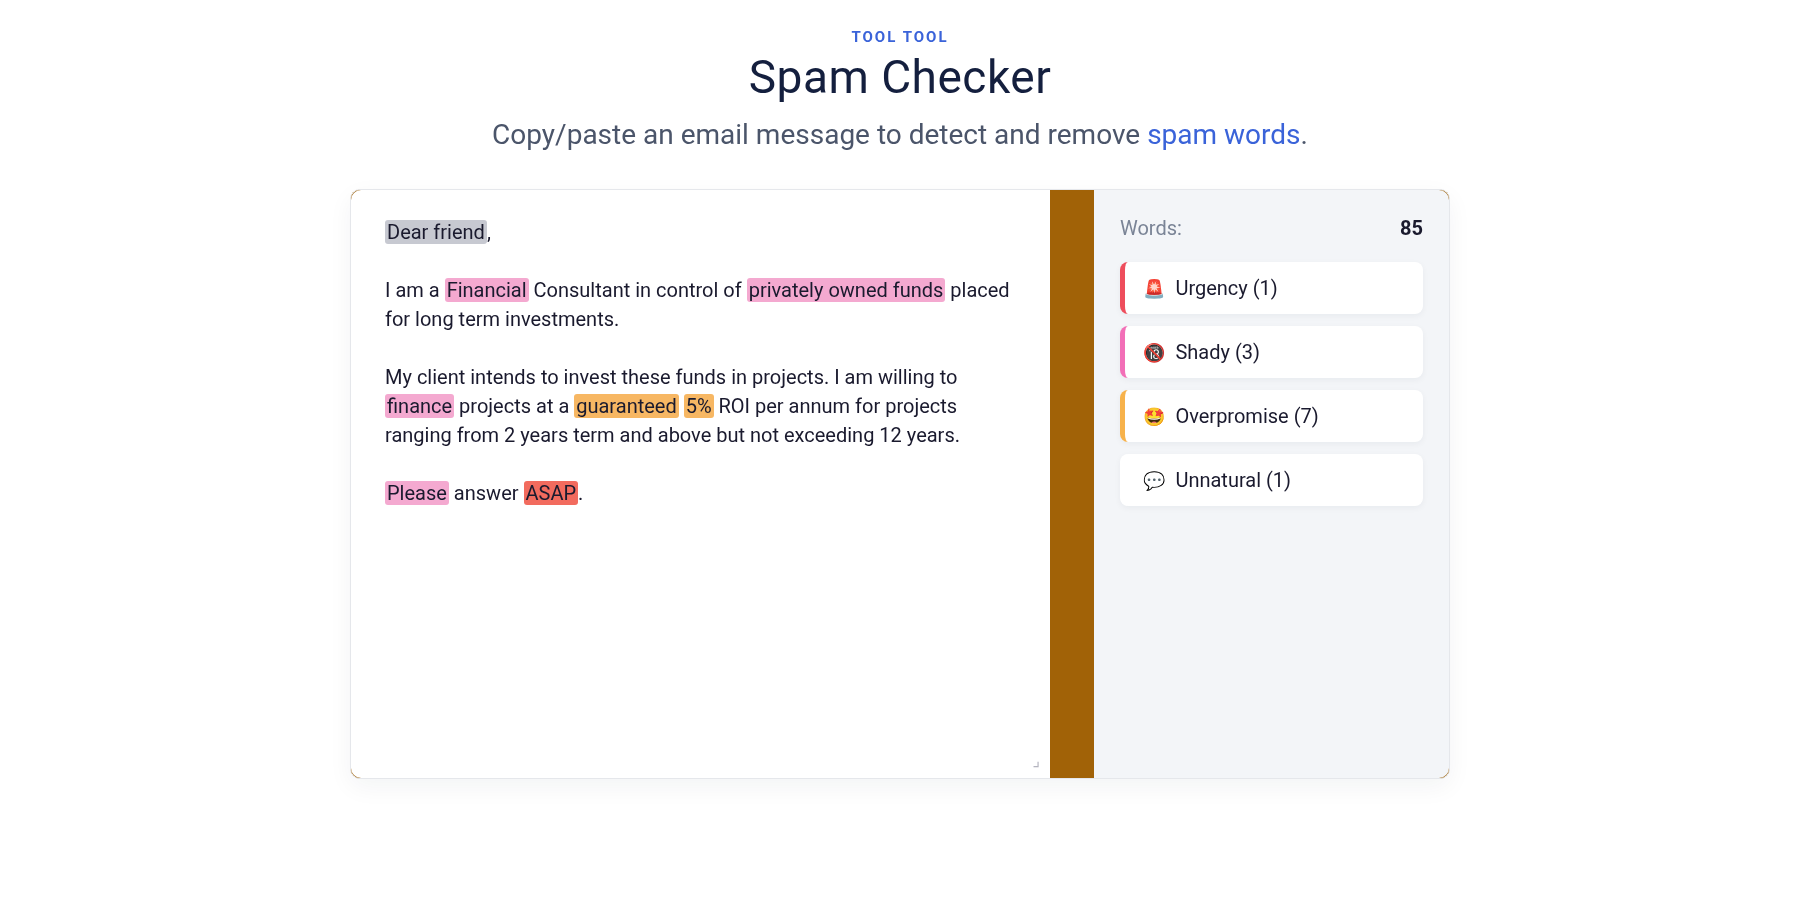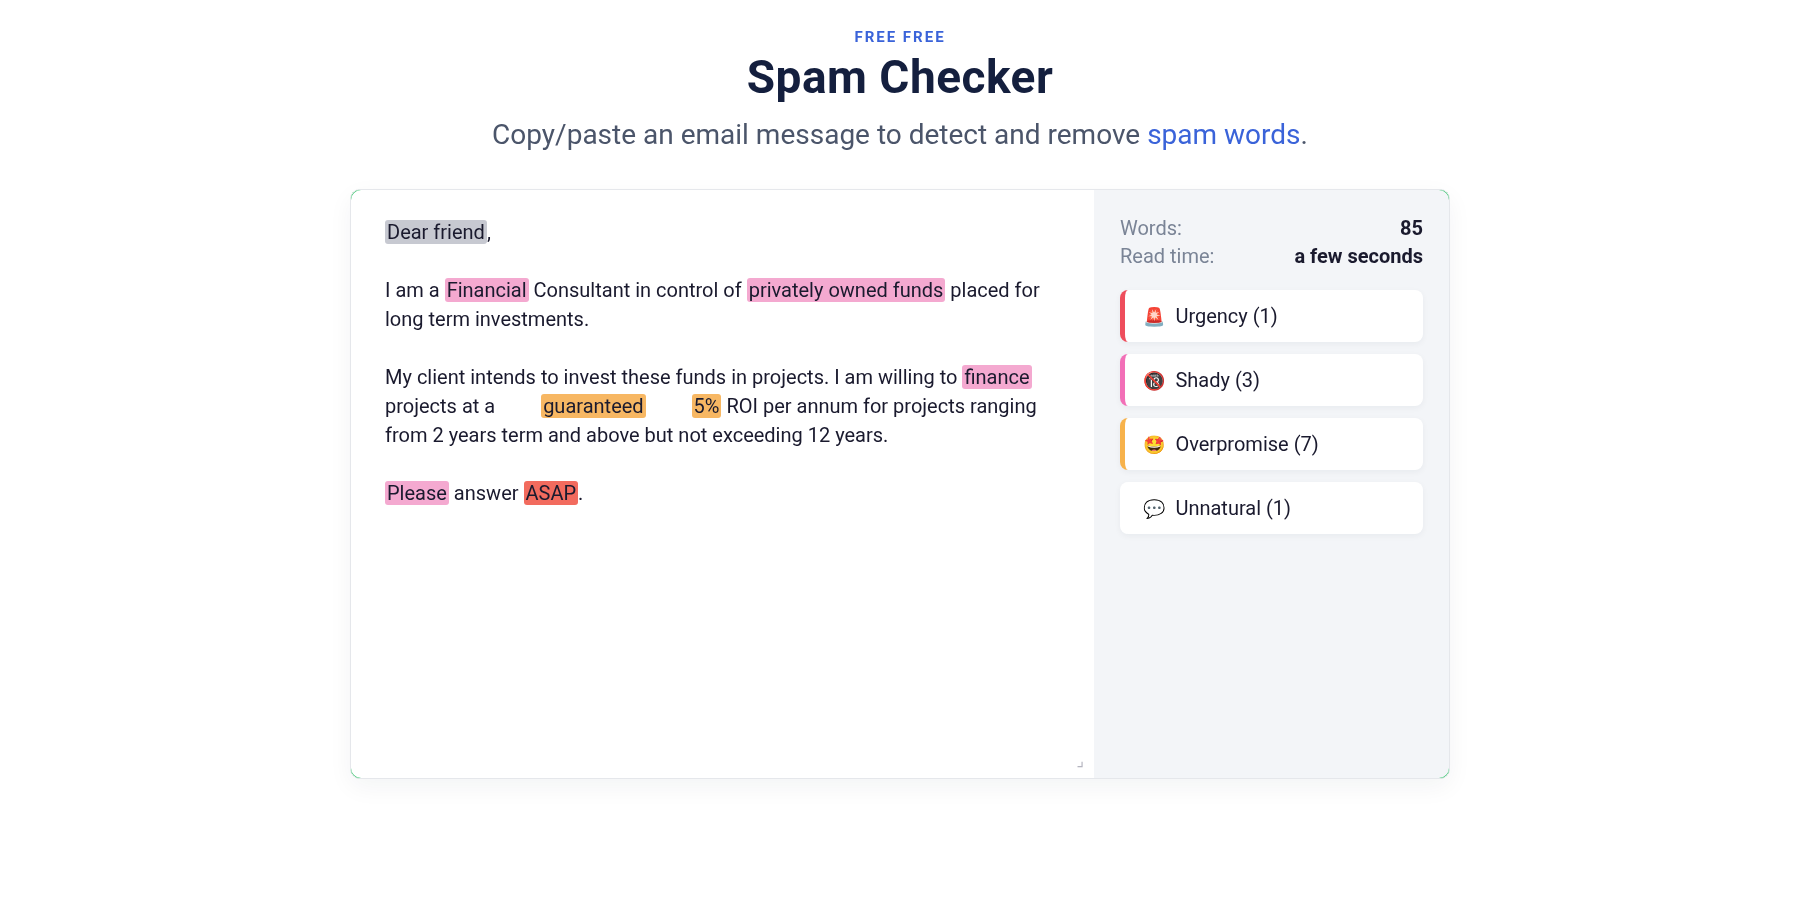--- a/index.html
+++ b/index.html
@@ -18,62 +18,63 @@
 .eyebrow {
   text-align: center;
   color: #3a63d9;
   font-weight: 700;
   letter-spacing: 2px;
   font-size: 15px;
 }
 .page-title {
   text-align: center;
   font-size: 46px;
-  font-weight: 700;
+  font-weight: 400;
   color: #141f3e;
   margin-top: 4px;
   letter-spacing: 0.5px;
 }
 .subtitle {
   text-align: center;
   font-size: 28px;
   color: #4b556a;
   margin-top: 14px;
 }
 .subtitle a {
   color: #3a63d9;
   text-decoration: none;
 }
 .tool-wrapper {
   display: flex;
   margin-top: 38px;
   border: 1px solid #e5e7eb;
   border-radius: 10px;
-  background: #22c55e;
+  background: #a16207;
   box-shadow: 0 8px 24px rgba(20,31,62,0.05);
   min-height: 590px;
+  gap: 44px;
 }
 .editor-pane {
   flex: 1;
   padding: 28px 34px;
   background: #ffffff;
   border-radius: 10px 0 0 10px;
   position: relative;
 }
 .editor-content {
   font-size: 20px;
   line-height: 1.45;
   color: #1a1a2e;
   outline: none;
   min-height: 520px;
 }
 .hl { border-radius: 3px; padding: 0 2px; }
 .hl-gray  { background: #c7c9d1; }
 .hl-pink  { background: #f4a9d0; }
-.hl-orange{ background: #f7b763; margin-left: 41px; }
+.hl-orange{ background: #f7b763; }
 .hl-red   { background: #f26b5e; }
 .resize-handle {
   position: absolute;
   right: 10px;
   bottom: 8px;
   color: #b4b4bf;
   font-size: 16px;
   pointer-events: none;
 }
 .sidebar-pane {
@@ -108,41 +109,37 @@
 .cat-urgency    { border-left-color: #ee4d5c; }
 .cat-shady      { border-left-color: #f26fb7; }
 .cat-overpromise{ border-left-color: #f7b24b; }
 .cat-unnatural  { border-left-color: #ffffff; }
 </style>
 </head>
 <body>
 
 <div class="page-container">
 
-  <div class="eyebrow">FREE FREE</div>
+  <div class="eyebrow">TOOL TOOL</div>
   <h1 class="page-title">Spam Checker</h1>
   <p class="subtitle">
     <span>Copy/paste an email message to detect and remove </span><a href="#">spam words</a><span>.</span>
   </p>
 
   <div class="tool-wrapper">
 
     <div class="editor-pane">
       <div id="editor-content" class="editor-content" contenteditable="true" style=""><span class="hl hl-gray">Dear friend</span><span>,</span><br><br><span>  I am a </span><span class="hl hl-pink">Financial</span><span> Consultant in control of </span><span class="hl hl-pink">privately owned funds</span><span> placed for long term investments.</span><br><br><span>  My client intends to invest these funds in projects. I am willing to </span><span class="hl hl-pink">finance</span><span> projects at a </span><span class="hl hl-orange">guaranteed</span><span> </span><span class="hl hl-orange">5%</span><span> ROI per annum for projects ranging from 2 years term and above but not exceeding 12 years.</span><br><br><span> </span><span class="hl hl-pink">Please</span><span> answer </span><span class="hl hl-red">ASAP</span><span>.</span></div>
       <span class="resize-handle">⌟</span>
     </div>
 
     <div class="sidebar-pane">
       <div class="stat-row">
         <span class="stat-label">Words:</span>
         <span class="stat-value">85</span>
-      </div>
-      <div class="stat-row">
-        <span class="stat-label">Read time:</span>
-        <span class="stat-value">a few seconds</span>
       </div>
 
       <div class="categories" id="categories">
           <div class="category-card cat-urgency">
             <span class="cat-emoji">🚨</span>
             <span>Urgency (1)</span>
           </div>
           <div class="category-card cat-shady">
             <span class="cat-emoji">🔞</span>
             <span>Shady (3)</span>

